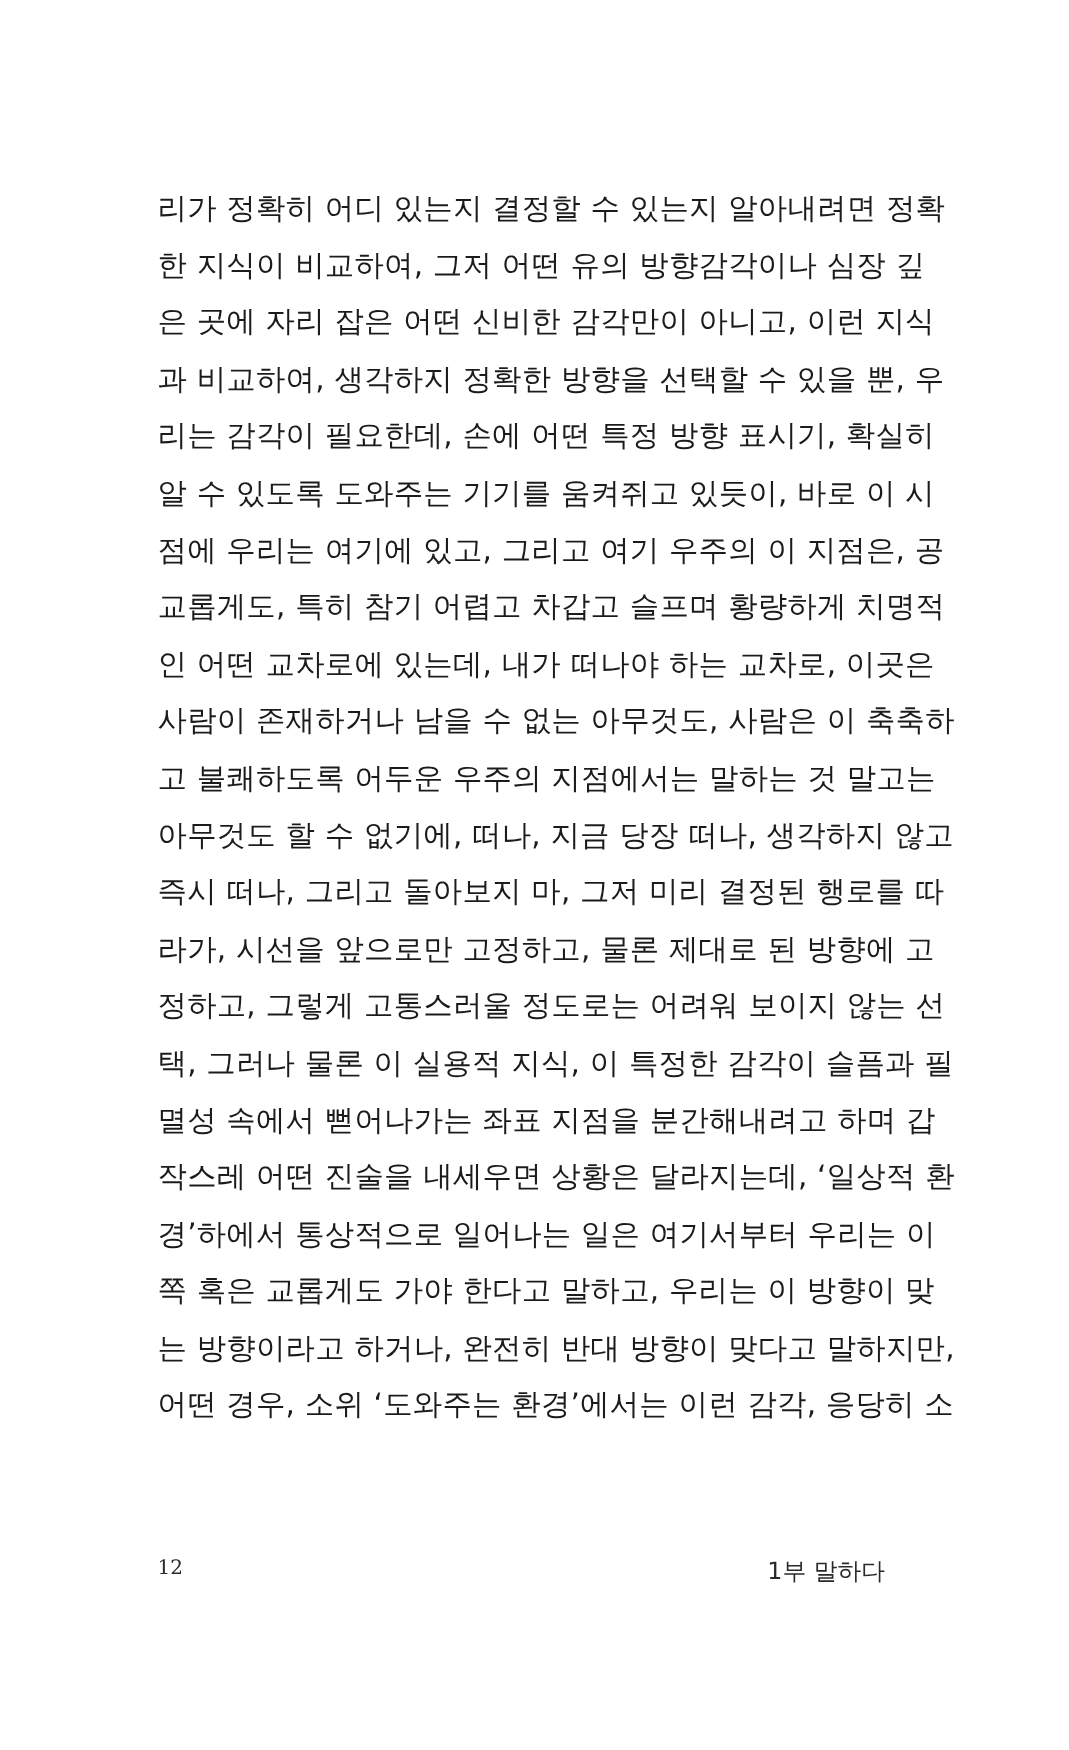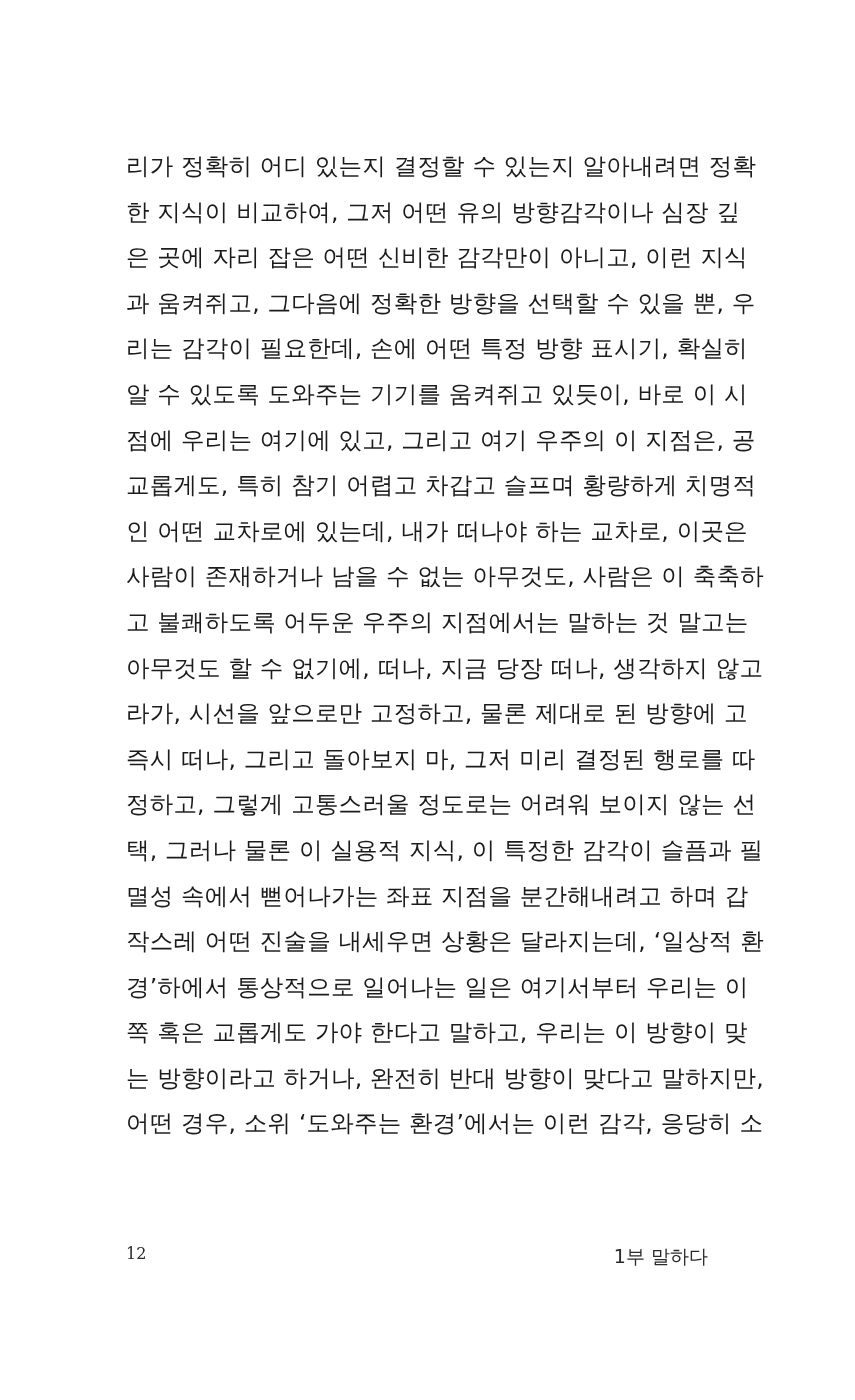--- a/index.html
+++ b/index.html
@@ -63,31 +63,31 @@
   }
 </style>
 </head>
 <body>
 
 <div class="page">
   <div class="text-block">
     <span class="line">리가 정확히 어디 있는지 결정할 수 있는지 알아내려면 정확</span>
     <span class="line">한 지식이 비교하여, 그저 어떤 유의 방향감각이나 심장 깊</span>
     <span class="line">은 곳에 자리 잡은 어떤 신비한 감각만이 아니고, 이런 지식</span>
-    <span class="line">과 움켜쥐고, 그다음에 정확한 방향을 선택할 수 있을 뿐, 우</span>
+    <span class="line">과 비교하여, 생각하지 정확한 방향을 선택할 수 있을 뿐, 우</span>
     <span class="line">리는 감각이 필요한데, 손에 어떤 특정 방향 표시기, 확실히</span>
     <span class="line">알 수 있도록 도와주는 기기를 움켜쥐고 있듯이, 바로 이 시</span>
     <span class="line">점에 우리는 여기에 있고, 그리고 여기 우주의 이 지점은, 공</span>
     <span class="line">교롭게도, 특히 참기 어렵고 차갑고 슬프며 황량하게 치명적</span>
     <span class="line">인 어떤 교차로에 있는데, 내가 떠나야 하는 교차로, 이곳은</span>
     <span class="line">사람이 존재하거나 남을 수 없는 아무것도, 사람은 이 축축하</span>
     <span class="line">고 불쾌하도록 어두운 우주의 지점에서는 말하는 것 말고는</span>
     <span class="line">아무것도 할 수 없기에, 떠나, 지금 당장 떠나, 생각하지 않고</span>
+    <span class="line">즉시 떠나, 그리고 돌아보지 마, 그저 미리 결정된 행로를 따</span>
     <span class="line">라가, 시선을 앞으로만 고정하고, 물론 제대로 된 방향에 고</span>
-    <span class="line">즉시 떠나, 그리고 돌아보지 마, 그저 미리 결정된 행로를 따</span>
     <span class="line">정하고, 그렇게 고통스러울 정도로는 어려워 보이지 않는 선</span>
     <span class="line">택, 그러나 물론 이 실용적 지식, 이 특정한 감각이 슬픔과 필</span>
     <span class="line">멸성 속에서 뻗어나가는 좌표 지점을 분간해내려고 하며 갑</span>
     <span class="line">작스레 어떤 진술을 내세우면 상황은 달라지는데, ‘일상적 환</span>
     <span class="line">경’하에서 통상적으로 일어나는 일은 여기서부터 우리는 이</span>
     <span class="line">쪽 혹은 교롭게도 가야 한다고 말하고, 우리는 이 방향이 맞</span>
     <span class="line">는 방향이라고 하거나, 완전히 반대 방향이 맞다고 말하지만,</span>
     <span class="line">어떤 경우, 소위 ‘도와주는 환경’에서는 이런 감각, 응당히 소</span>
   </div>
 

